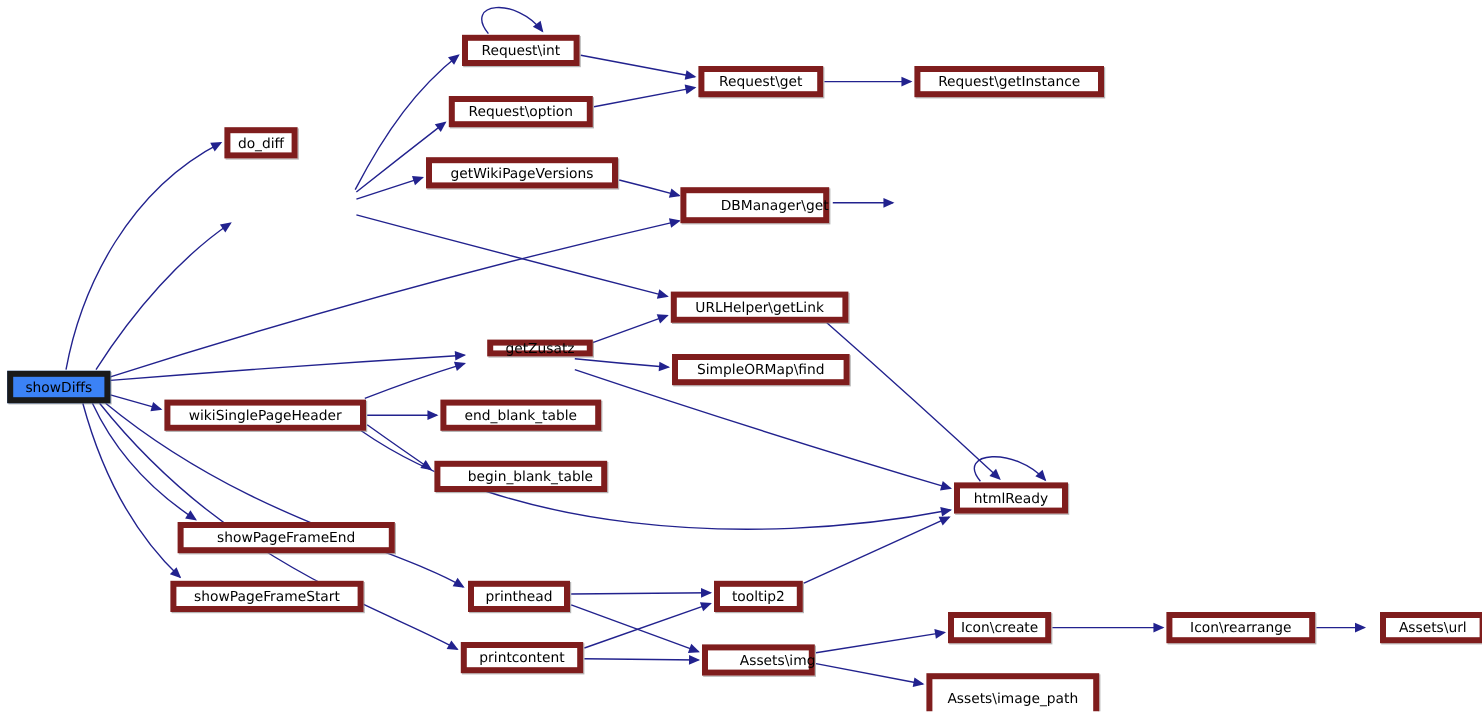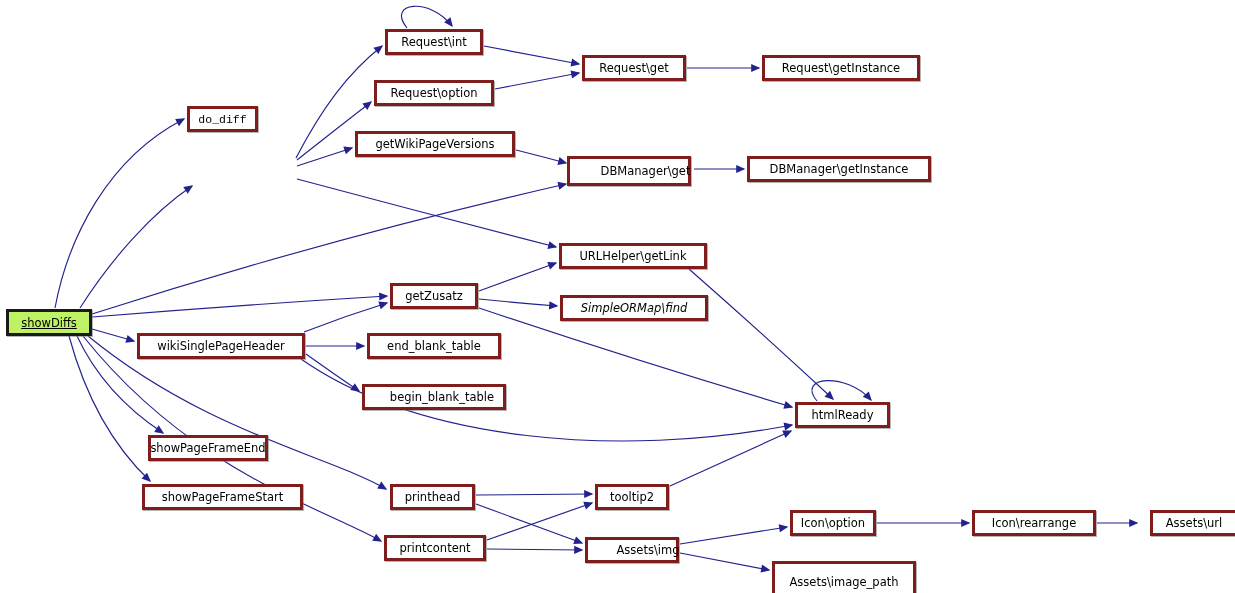--- a/index.html
+++ b/index.html
@@ -30,35 +30,34 @@
     position: absolute;
     left: 0;
     top: 0;
     width: 1235px;
     height: 593px;
   }
   .node {
     position: absolute;
     box-sizing: border-box;
     background: #ffffff;
-    border: 3px solid #7f1d1d;
+    border: 5px solid #7f1d1d;
     box-shadow: 1px 1px 0 rgba(120,120,120,0.55);
     display: flex;
     align-items: center;
     justify-content: center;
     font-size: 11.5px;
     color: #000000;
     white-space: nowrap;
     cursor: pointer;
   }
   .node.root {
-    background: #bef264;
+    background: #3b82f6;
     border-color: #1a1a1a;
     cursor: default;
-    text-decoration: underline;
   }
 </style>
 </head>
 <body>
 
 <div id="call-graph">
   <svg id="edge-layer" viewBox="0 0 1235 593" xmlns="http://www.w3.org/2000/svg">
     <defs>
       <marker id="arrowhead" viewBox="0 0 10 10" refX="8.5" refY="5" markerWidth="10" markerHeight="8" orient="auto">
         <path d="M 0 0.6 L 10 5 L 0 9.4 z" fill="#22228e"></path>
@@ -99,39 +98,38 @@
         <path d="M 487 549 L 582 550" class="edge" stroke="#22228e" marker-end="url(#arrowhead)"></path>
         <path d="M 670 486 L 791 431" class="edge" stroke="#22228e" marker-end="url(#arrowhead)"></path>
         <path d="M 680 544 L 787 527" class="edge" stroke="#22228e" marker-end="url(#arrowhead)"></path>
         <path d="M 680 553 L 769 570" class="edge" stroke="#22228e" marker-end="url(#arrowhead)"></path>
         <path d="M 877 523 L 969 523" class="edge" stroke="#22228e" marker-end="url(#arrowhead)"></path>
         <path d="M 1097 523 L 1137 523" class="edge" stroke="#22228e" marker-end="url(#arrowhead)"></path>
       </g>
   </svg>
   <div id="node-layer">
       <div class="node root" style="left: 6px; top: 309px; width: 86px; height: 27px;">showDiffs</div>
-      <div class="node" style="left: 187px; top: 106px; width: 71px; height: 26px; font-family: Liberation Mono, monospace;">do_diff</div>
+      <div class="node" style="left: 187px; top: 106px; width: 61px; height: 26px;">do_diff</div>
       <div class="node" style="left: 385px; top: 29px; width: 98px; height: 26px;">Request\int</div>
       <div class="node" style="left: 374px; top: 80px; width: 120px; height: 26px;">Request\option</div>
       <div class="node" style="left: 355px; top: 131px; width: 160px; height: 26px;">getWikiPageVersions</div>
       <div class="node" style="left: 582px; top: 55px; width: 104px; height: 26px;">Request\get</div>
       <div class="node" style="left: 762px; top: 55px; width: 158px; height: 26px;">Request\getInstance</div>
       <div class="node" style="left: 567px; top: 156px; width: 124px; height: 30px; padding-left: 33px;">DBManager\get</div>
-      <div class="node" style="left: 747px; top: 156px; width: 184px; height: 26px;">DBManager\getInstance</div>
       <div class="node" style="left: 559px; top: 243px; width: 148px; height: 26px;">URLHelper\getLink</div>
-      <div class="node" style="left: 390px; top: 283px; width: 88px; height: 26px;">getZusatz</div>
-      <div class="node" style="left: 560px; top: 295px; width: 148px; height: 26px; font-style: italic;">SimpleORMap\find</div>
+      <div class="node" style="left: 406px; top: 283px; width: 88px; height: 14px;">getZusatz</div>
+      <div class="node" style="left: 560px; top: 295px; width: 148px; height: 26px;">SimpleORMap\find</div>
       <div class="node" style="left: 137px; top: 333px; width: 168px; height: 26px;">wikiSinglePageHeader</div>
       <div class="node" style="left: 367px; top: 333px; width: 134px; height: 26px;">end_blank_table</div>
       <div class="node" style="left: 362px; top: 384px; width: 144px; height: 26px; padding-left: 16px;">begin_blank_table</div>
       <div class="node" style="left: 795px; top: 402px; width: 95px; height: 26px;">htmlReady</div>
-      <div class="node" style="left: 148px; top: 435px; width: 120px; height: 26px;">showPageFrameEnd</div>
+      <div class="node" style="left: 148px; top: 435px; width: 181px; height: 26px;">showPageFrameEnd</div>
       <div class="node" style="left: 142px; top: 484px; width: 161px; height: 26px;">showPageFrameStart</div>
       <div class="node" style="left: 390px; top: 484px; width: 85px; height: 26px;">printhead</div>
       <div class="node" style="left: 384px; top: 535px; width: 102px; height: 26px;">printcontent</div>
       <div class="node" style="left: 595px; top: 484px; width: 74px; height: 26px;">tooltip2</div>
       <div class="node" style="left: 585px; top: 537px; width: 94px; height: 26px; padding-left: 32px;">Assets\img</div>
-      <div class="node" style="left: 790px; top: 510px; width: 86px; height: 26px;">Icon\option</div>
+      <div class="node" style="left: 790px; top: 510px; width: 86px; height: 26px;">Icon\create</div>
       <div class="node" style="left: 972px; top: 510px; width: 124px; height: 26px;">Icon\rearrange</div>
       <div class="node" style="left: 1140px; top: 510px; width: 88px; height: 26px; margin-left: 10px;">Assets\url</div>
       <div class="node" style="left: 772px; top: 561px; width: 144px; height: 41px;">Assets\image_path</div>
     </div>
 </div>
 
 </body></html>

